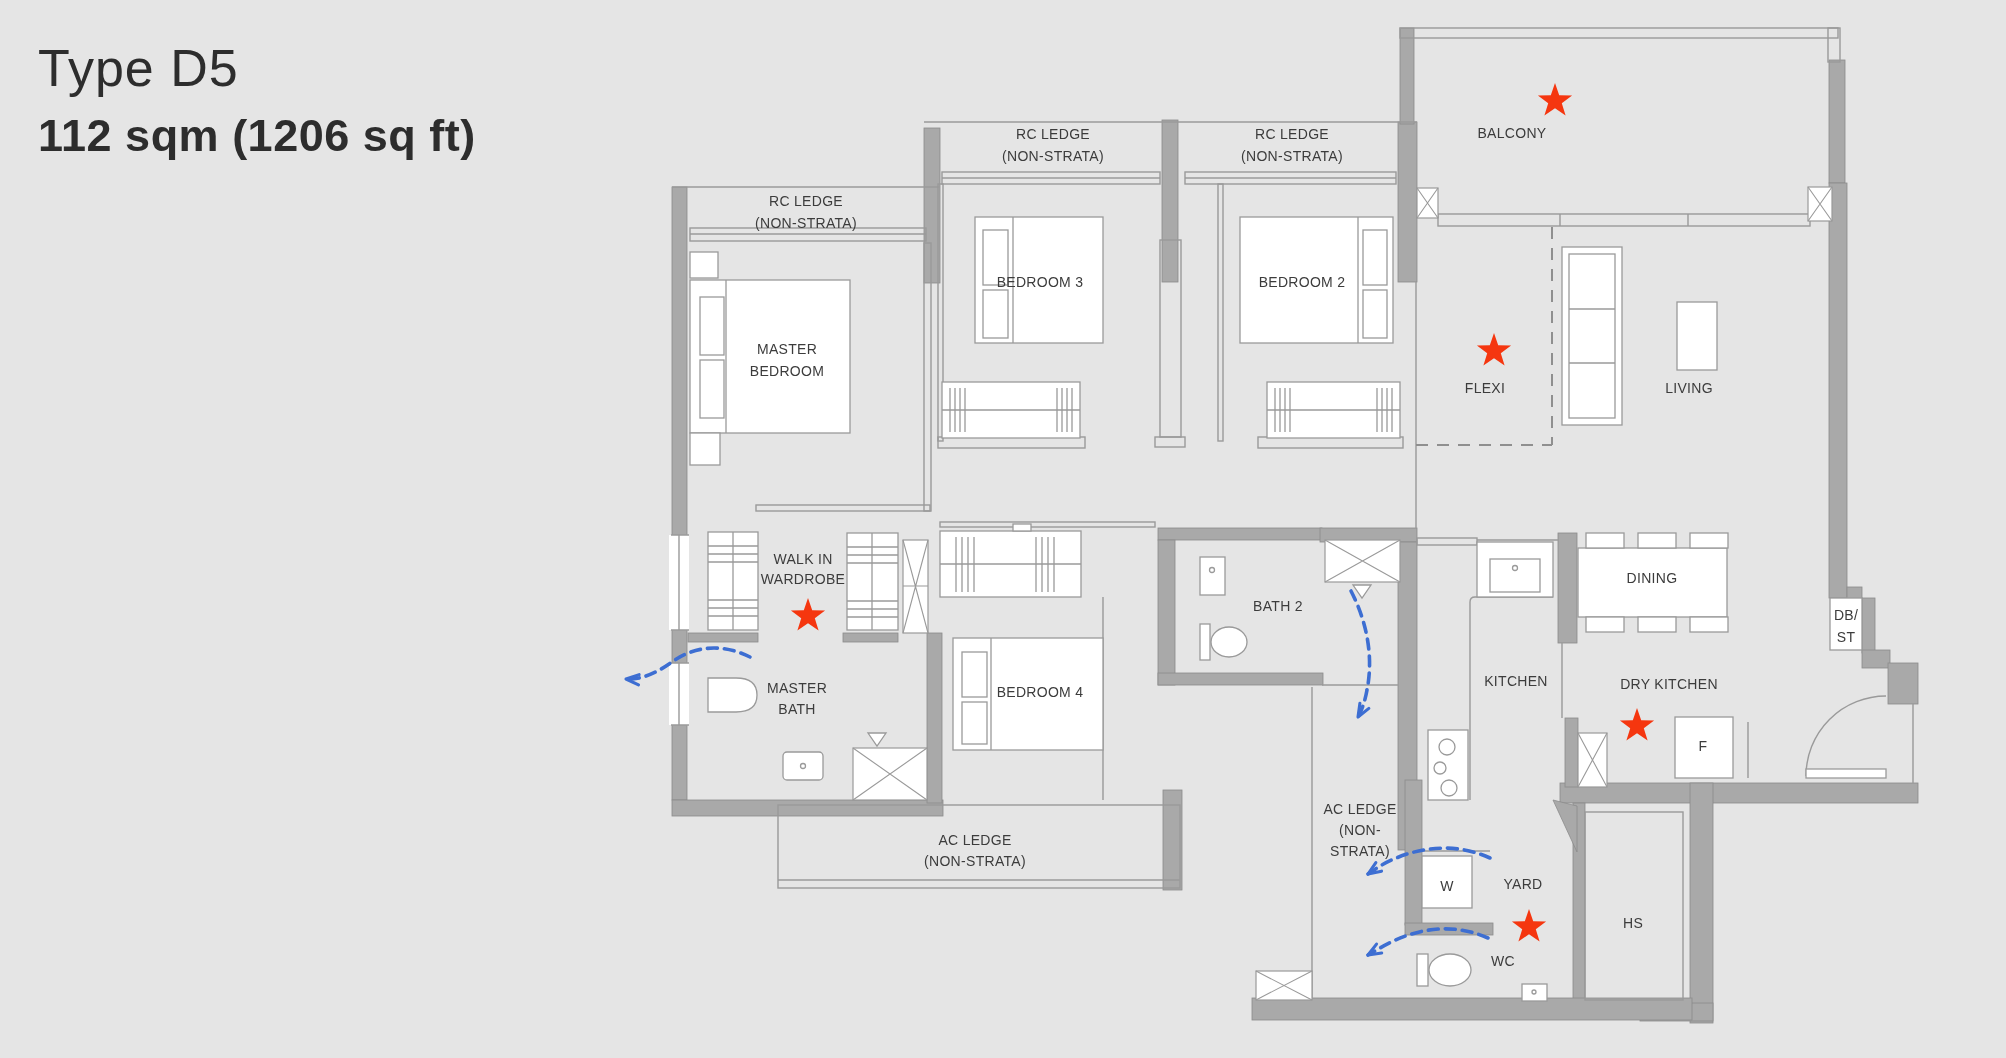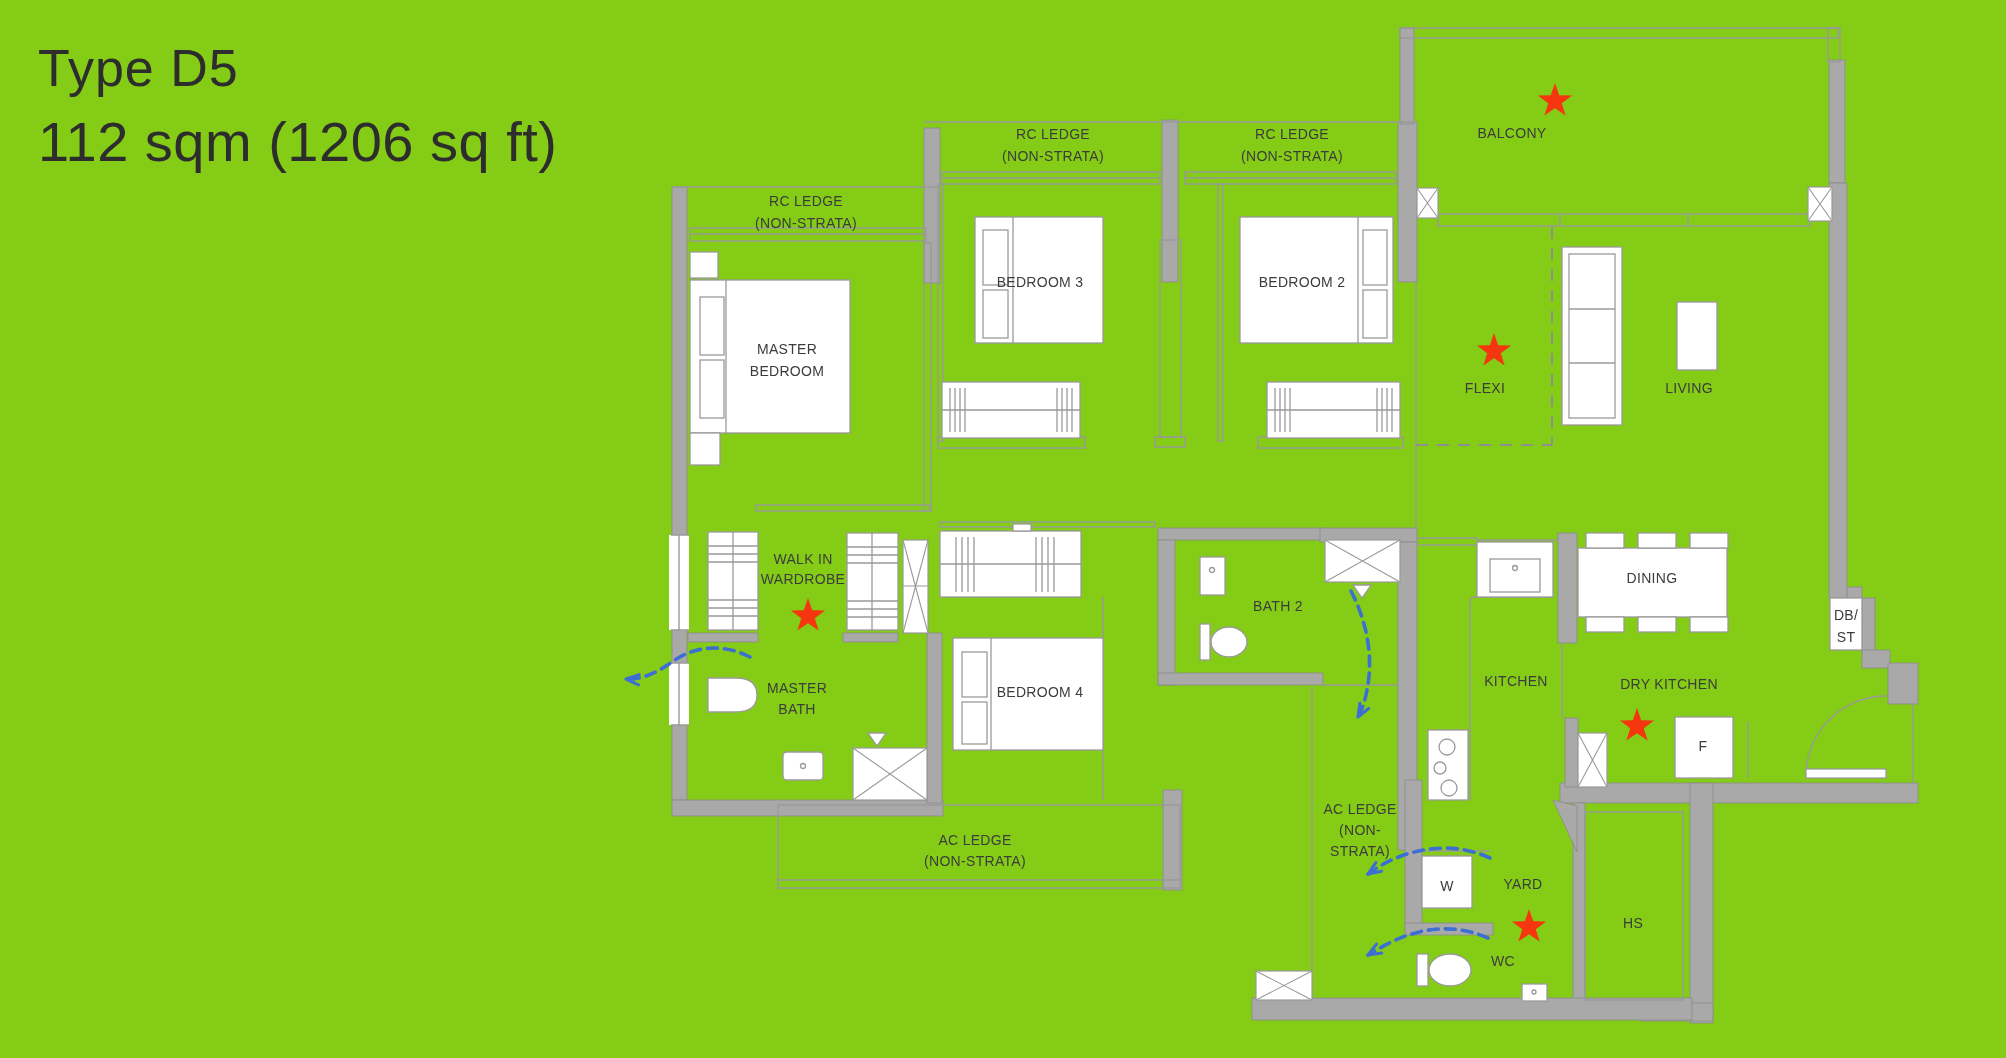--- a/index.html
+++ b/index.html
@@ -1,20 +1,20 @@
 <!DOCTYPE html>
 <html><head>
 <meta charset="utf-8">
 <style>
   html,body{margin:0;padding:0;background:#ffffff;}
-  .page{position:relative;width:2006px;height:1058px;background:#84cc16;overflow:hidden;
+  .page{position:relative;width:2006px;height:1058px;background:#e5e5e5;overflow:hidden;
         font-family:"Liberation Sans",sans-serif;}
   .title-block{position:absolute;left:38px;top:40px;color:#2d2d2d;}
   .title-line1{font-size:52px;font-weight:300;letter-spacing:1px;line-height:1.1;}
-  .title-line2{font-size:56px;font-weight:400;letter-spacing:0.5px;margin-top:14px;line-height:1.1;}
+  .title-line2{font-size:45px;font-weight:700;letter-spacing:0.5px;margin-top:14px;line-height:1.1;}
   svg#plan{position:absolute;left:0;top:0;width:2006px;height:1058px;}
   svg text{font-family:"Liberation Sans",sans-serif;letter-spacing:0.3px;}
   .walls rect,.walls polygon{fill:#a9a9a9;stroke:#8b8b8b;stroke-width:0.8;}
   .winwhite rect{fill:#ffffff;stroke:none;}
   .thin path,.thin rect{fill:none;stroke:#9a9a9a;stroke-width:1.4;}
   .dashed path{fill:none;stroke:#8f8f8f;stroke-width:2;stroke-dasharray:12 9;}
   .furn rect,.furn path,.furn circle,.furn ellipse{fill:#ffffff;stroke:#9a9a9a;stroke-width:1.3;}
   .furn path.lines{fill:none;}
   .xbox rect{fill:#ffffff;stroke:#9a9a9a;stroke-width:1.2;}
   .xbox path{fill:none;stroke:#9a9a9a;stroke-width:1.1;}

